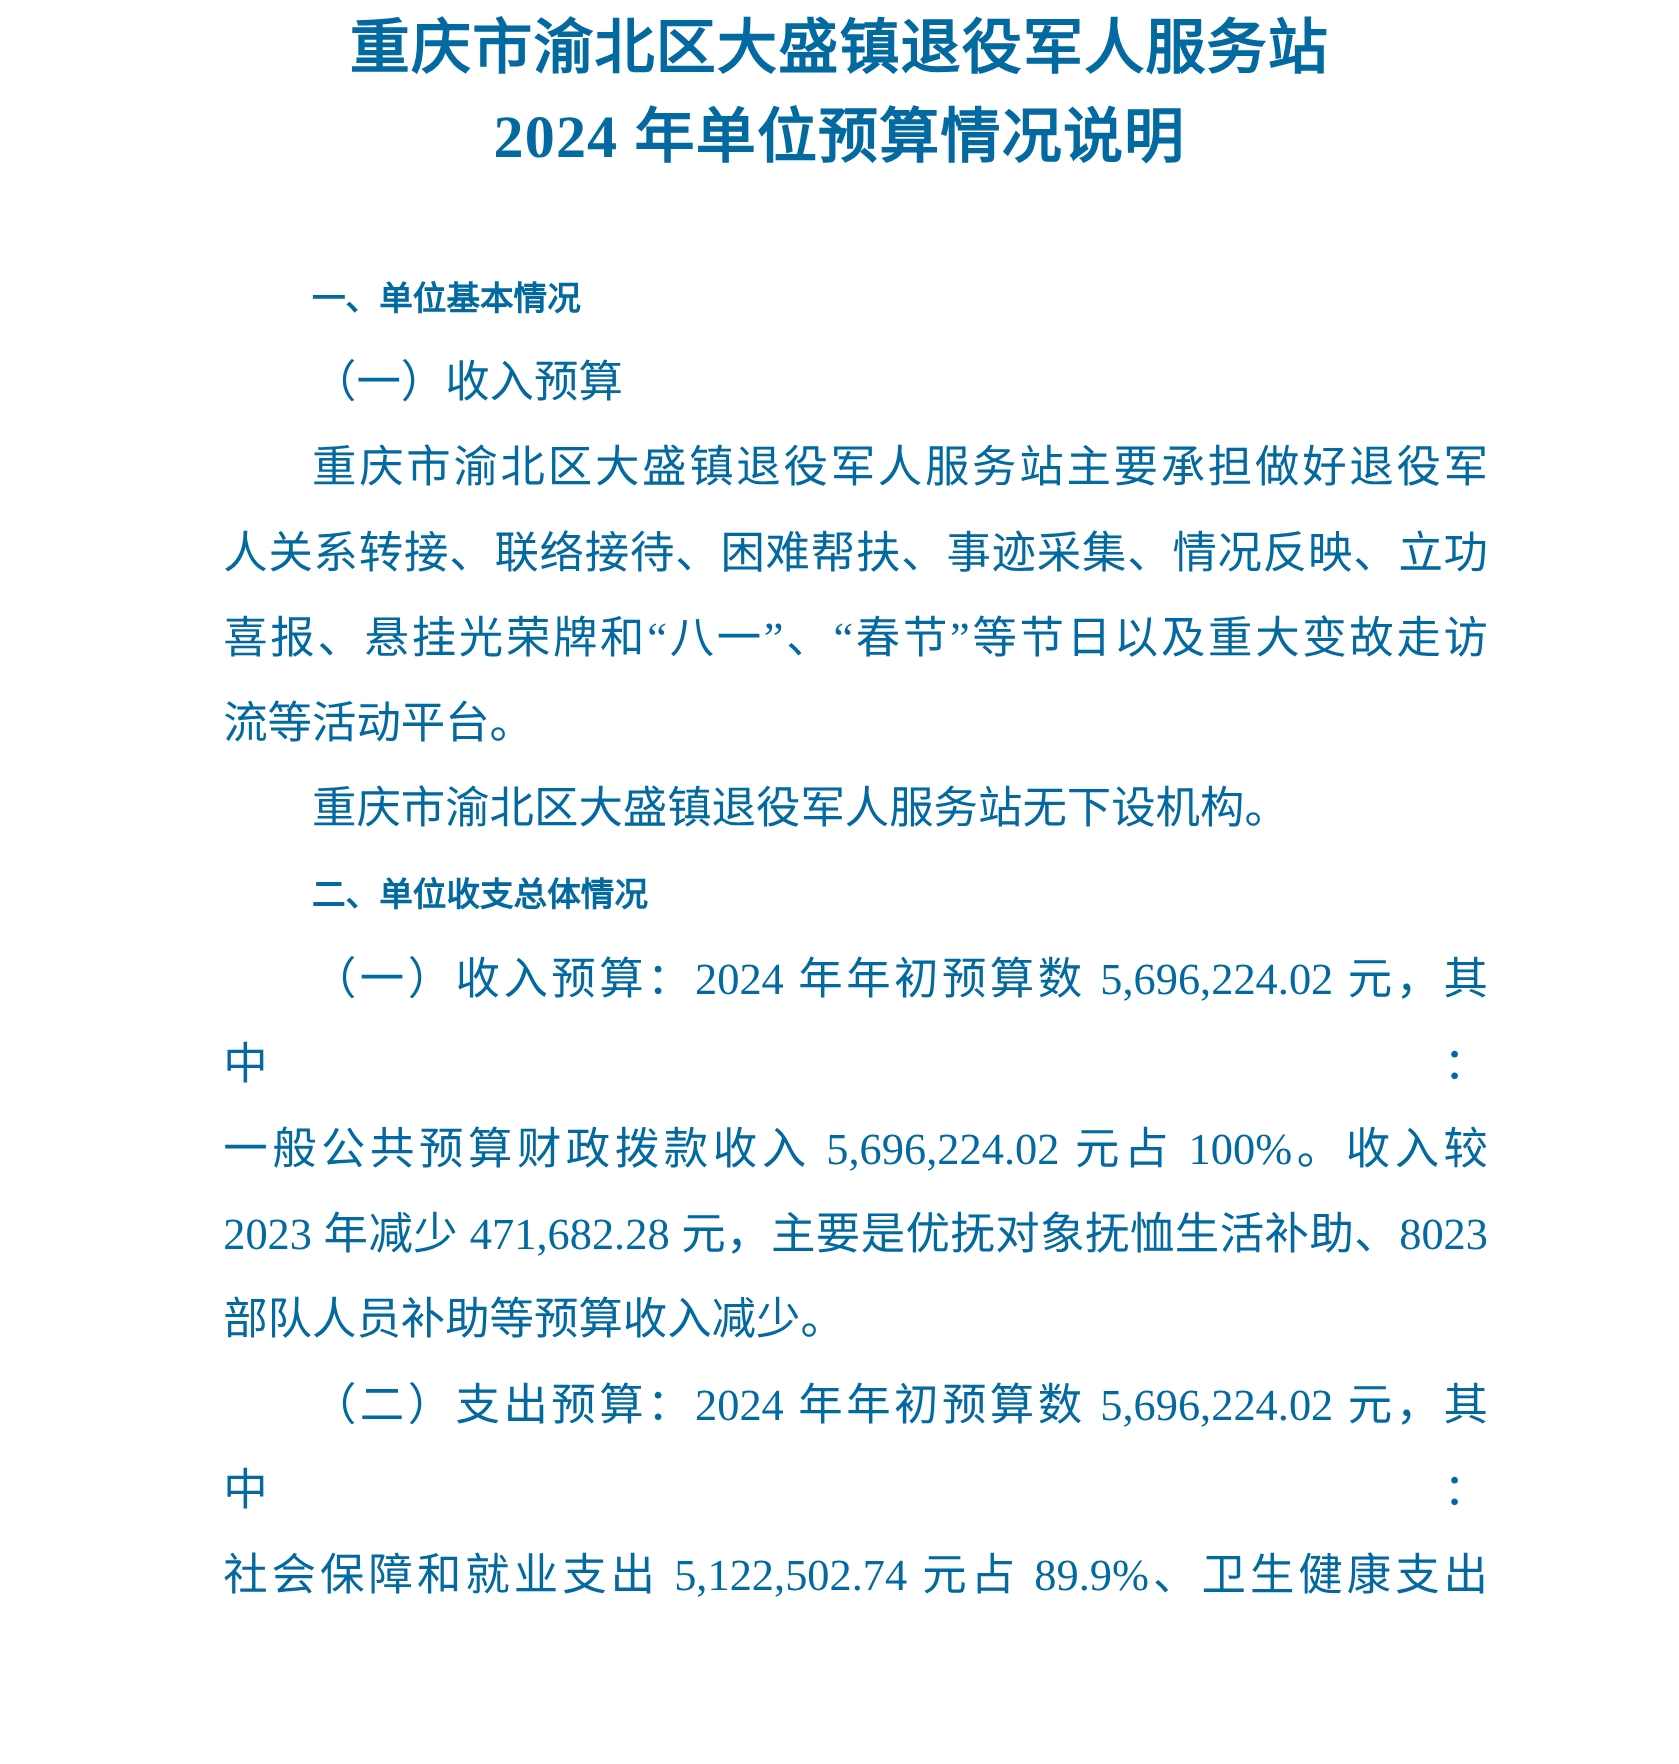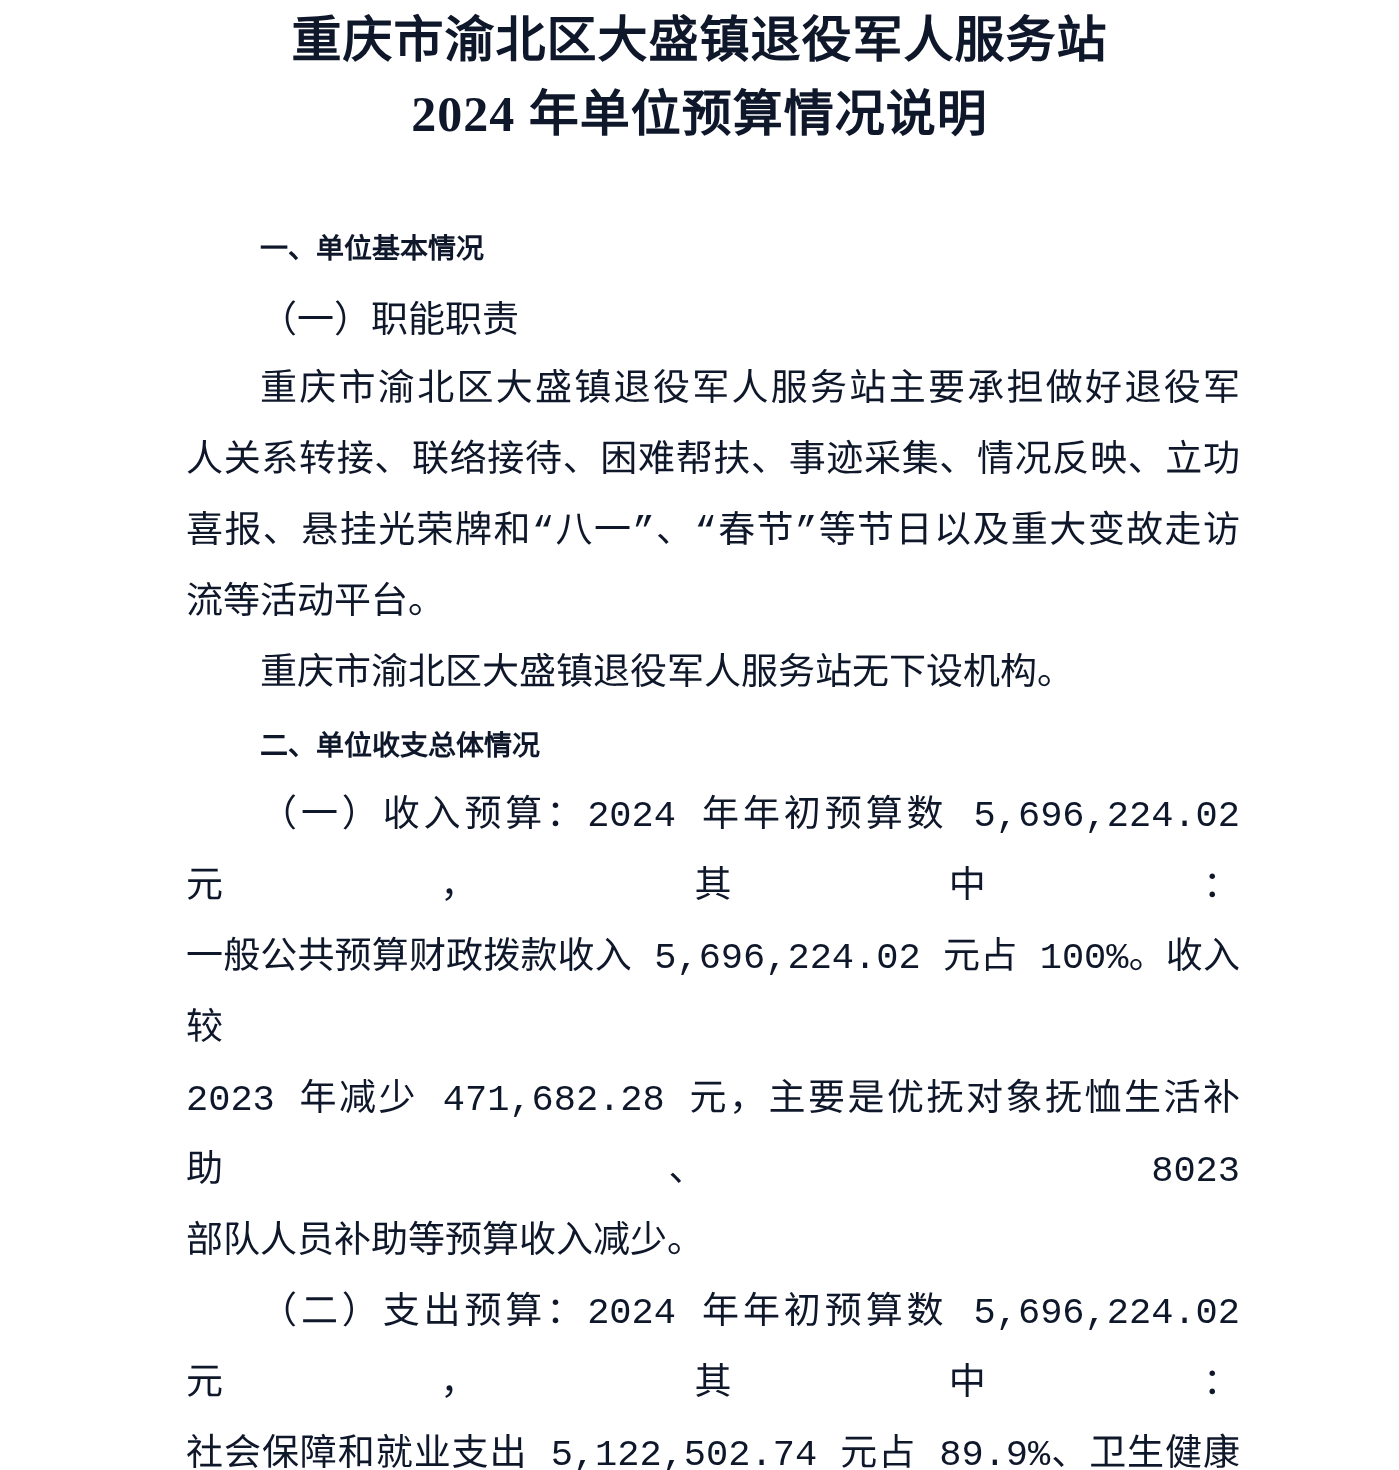--- a/index.html
+++ b/index.html
@@ -6,21 +6,21 @@
     margin: 0;
     padding: 0;
     background: #ffffff;
   }
   .page {
     position: relative;
     width: 1399px;
     height: 1470px;
     margin: 0 auto;
     background: #ffffff;
-    color: #0f172a;
+    color: #0369a1;
     overflow: hidden;
   }
   
   .title-block {
     padding-top: 3px;
     text-align: center;
     font-family: "Liberation Serif", "DejaVu Serif", serif;
     font-weight: 700;
     font-size: 50px;
     line-height: 74px;
@@ -29,21 +29,20 @@
   
   .content {
     margin: 62px 159px 0 186px; 
     font-family: "Liberation Serif", "DejaVu Serif", serif;
     font-size: 37px;
     line-height: 71px;
     letter-spacing: 0;
   }
   .ln {
     min-height: 71px;
-    font-family: Liberation Mono, monospace;
   }
   
   .h1 {
     font-family: "Liberation Sans", "DejaVu Sans", sans-serif;
     font-weight: 700;
     font-size: 28px;
   }
   
   .kai {
     font-family: "Liberation Serif", "DejaVu Serif", serif;
@@ -65,21 +64,21 @@
 
 <div class="page">
 
   <div class="title-block">
     <div class="title-line">重庆市渝北区大盛镇退役军人服务站</div>
     <div class="title-line">2024 年单位预算情况说明</div>
   </div>
 
   <div class="content">
     <div class="ln h1 ind">一、单位基本情况</div>
-    <div class="ln kai ind">（一）职能职责</div>
+    <div class="ln kai ind">（一）收入预算</div>
     <div class="ln ind fill">重庆市渝北区大盛镇退役军人服务站主要承担做好退役军</div>
     <div class="ln fill">人关系转接、联络接待、困难帮扶、事迹采集、情况反映、立功</div>
     <div class="ln fill">喜报、悬挂光荣牌和“八一”、“春节”等节日以及重大变故走访</div>
     <div class="ln">流等活动平台。</div>
     <div class="ln ind">重庆市渝北区大盛镇退役军人服务站无下设机构。</div>
     <div class="ln h1 ind">二、单位收支总体情况</div>
     <div class="ln ind fill">（一）收入预算：2024 年年初预算数 5,696,224.02 元，其中：</div>
     <div class="ln fill">一般公共预算财政拨款收入 5,696,224.02 元占 100%。收入较</div>
     <div class="ln fill">2023 年减少 471,682.28 元，主要是优抚对象抚恤生活补助、8023</div>
     <div class="ln">部队人员补助等预算收入减少。</div>

